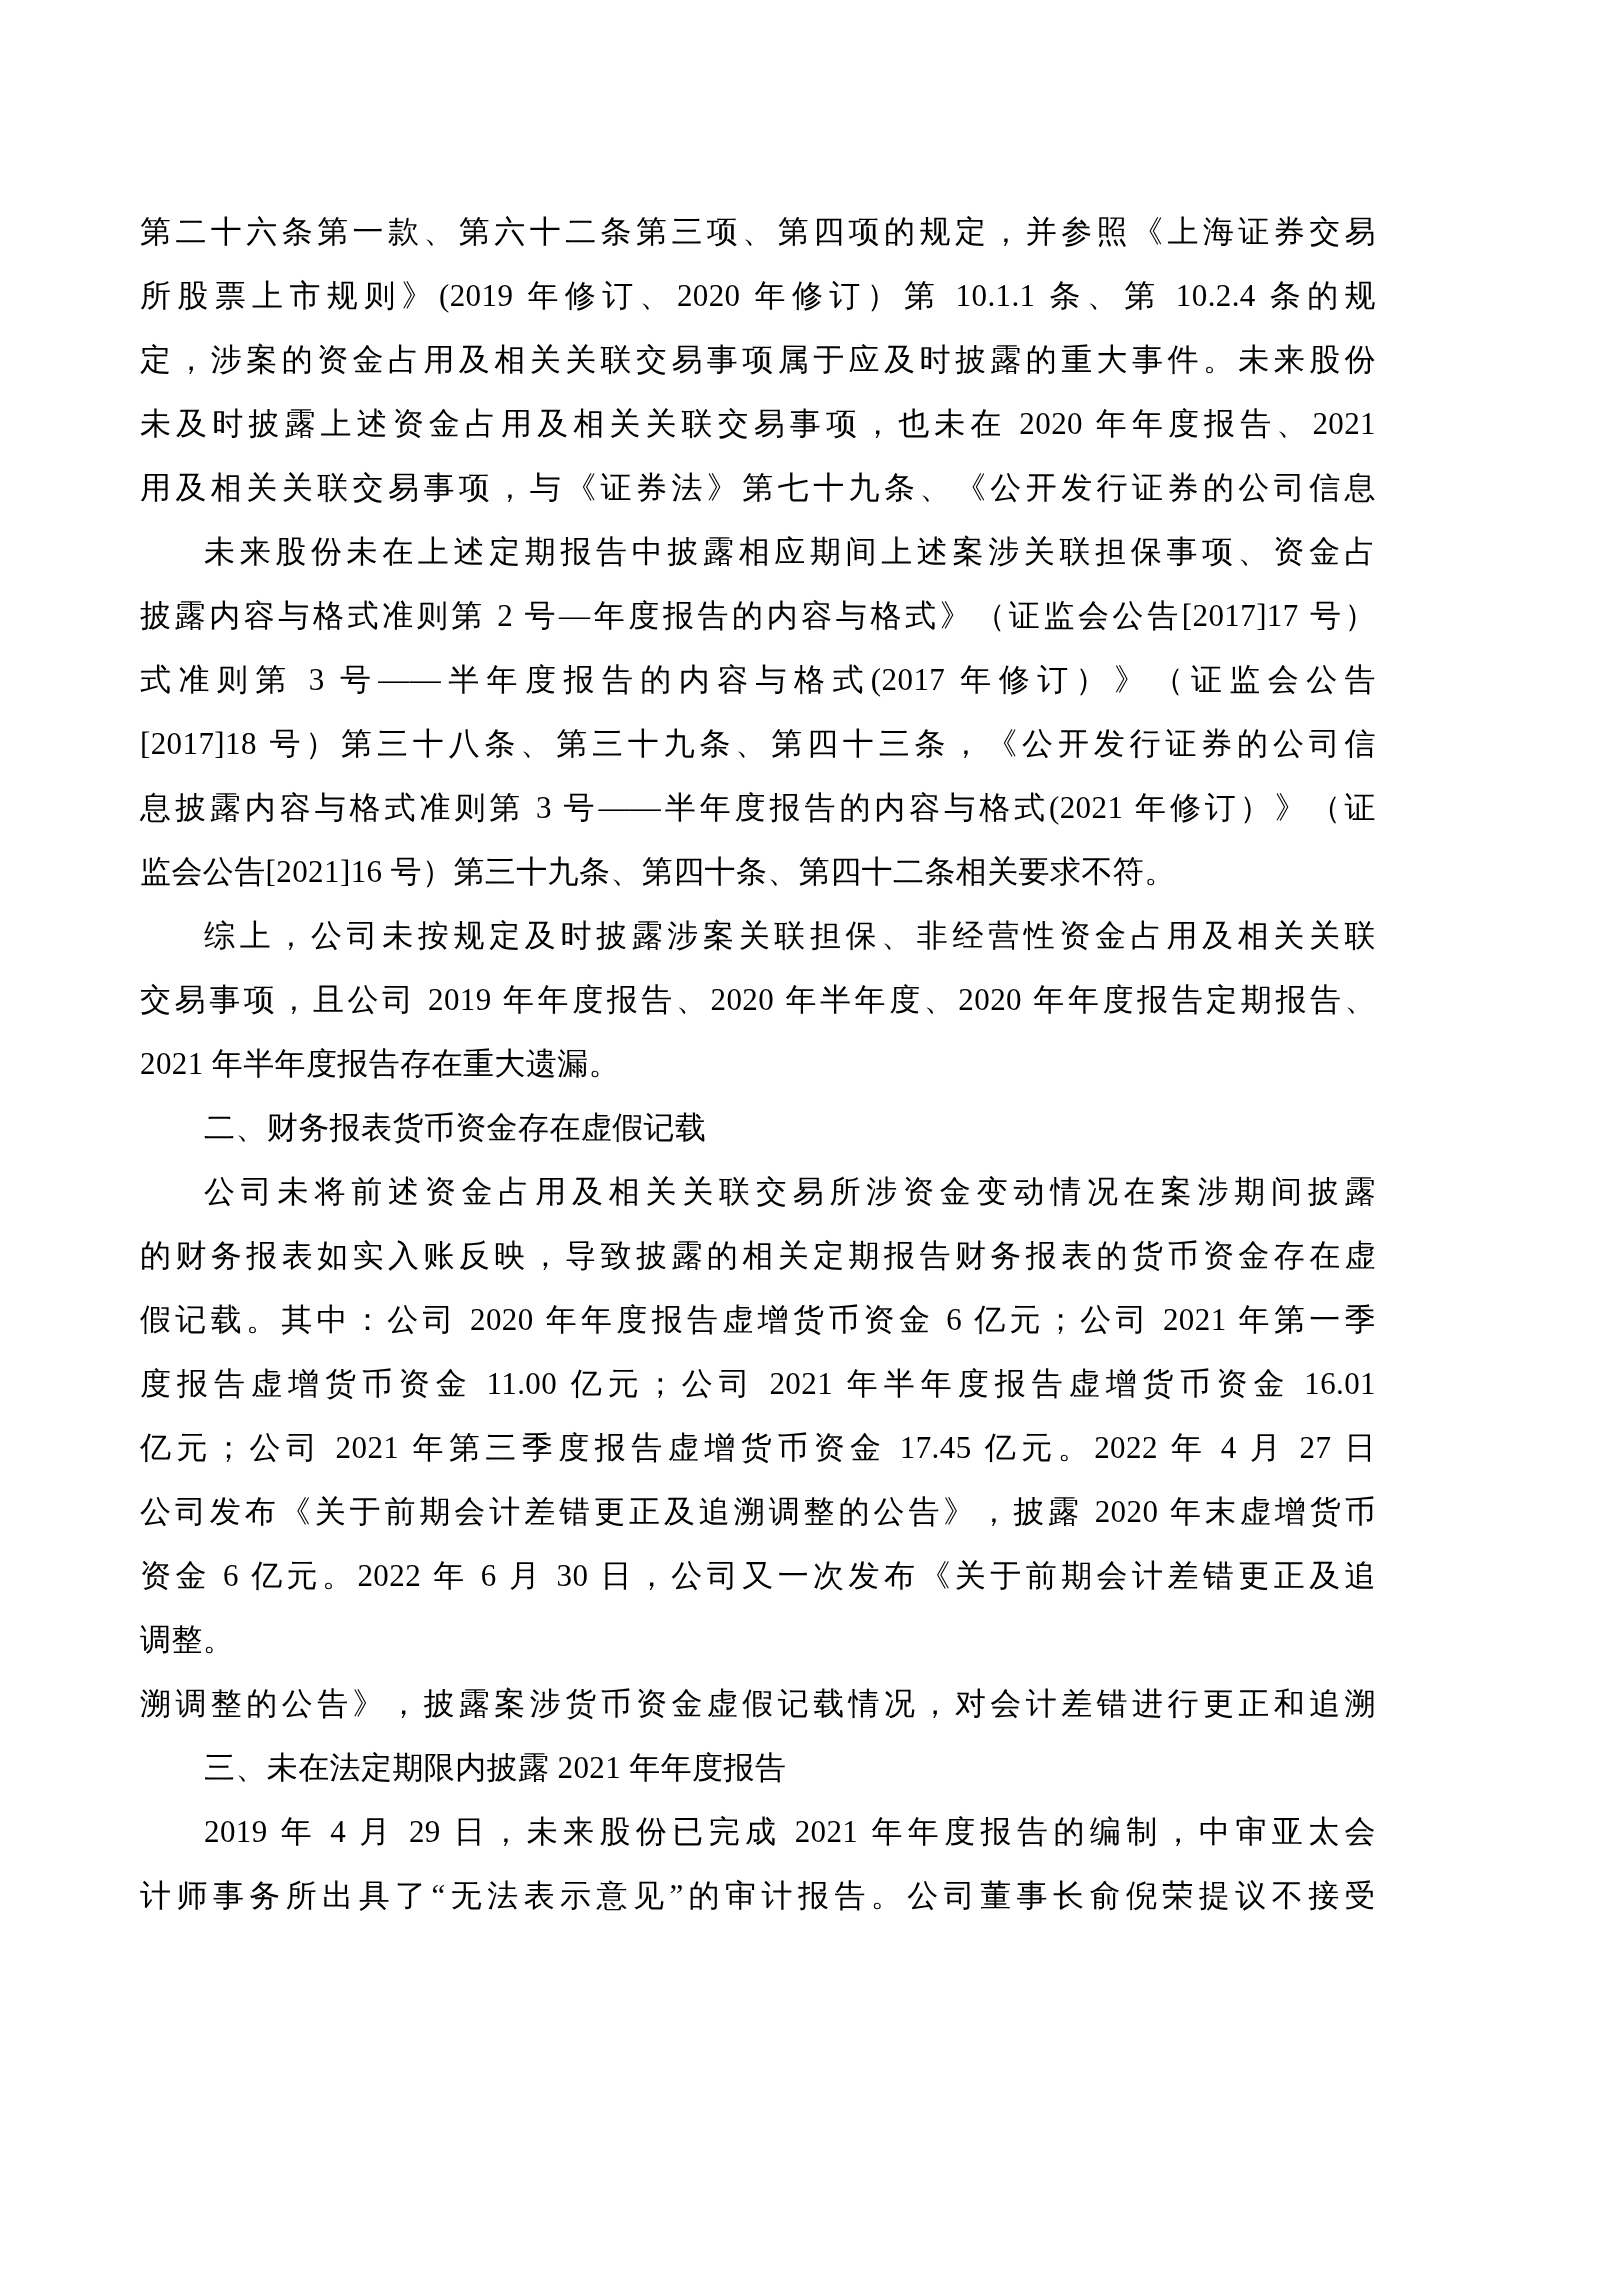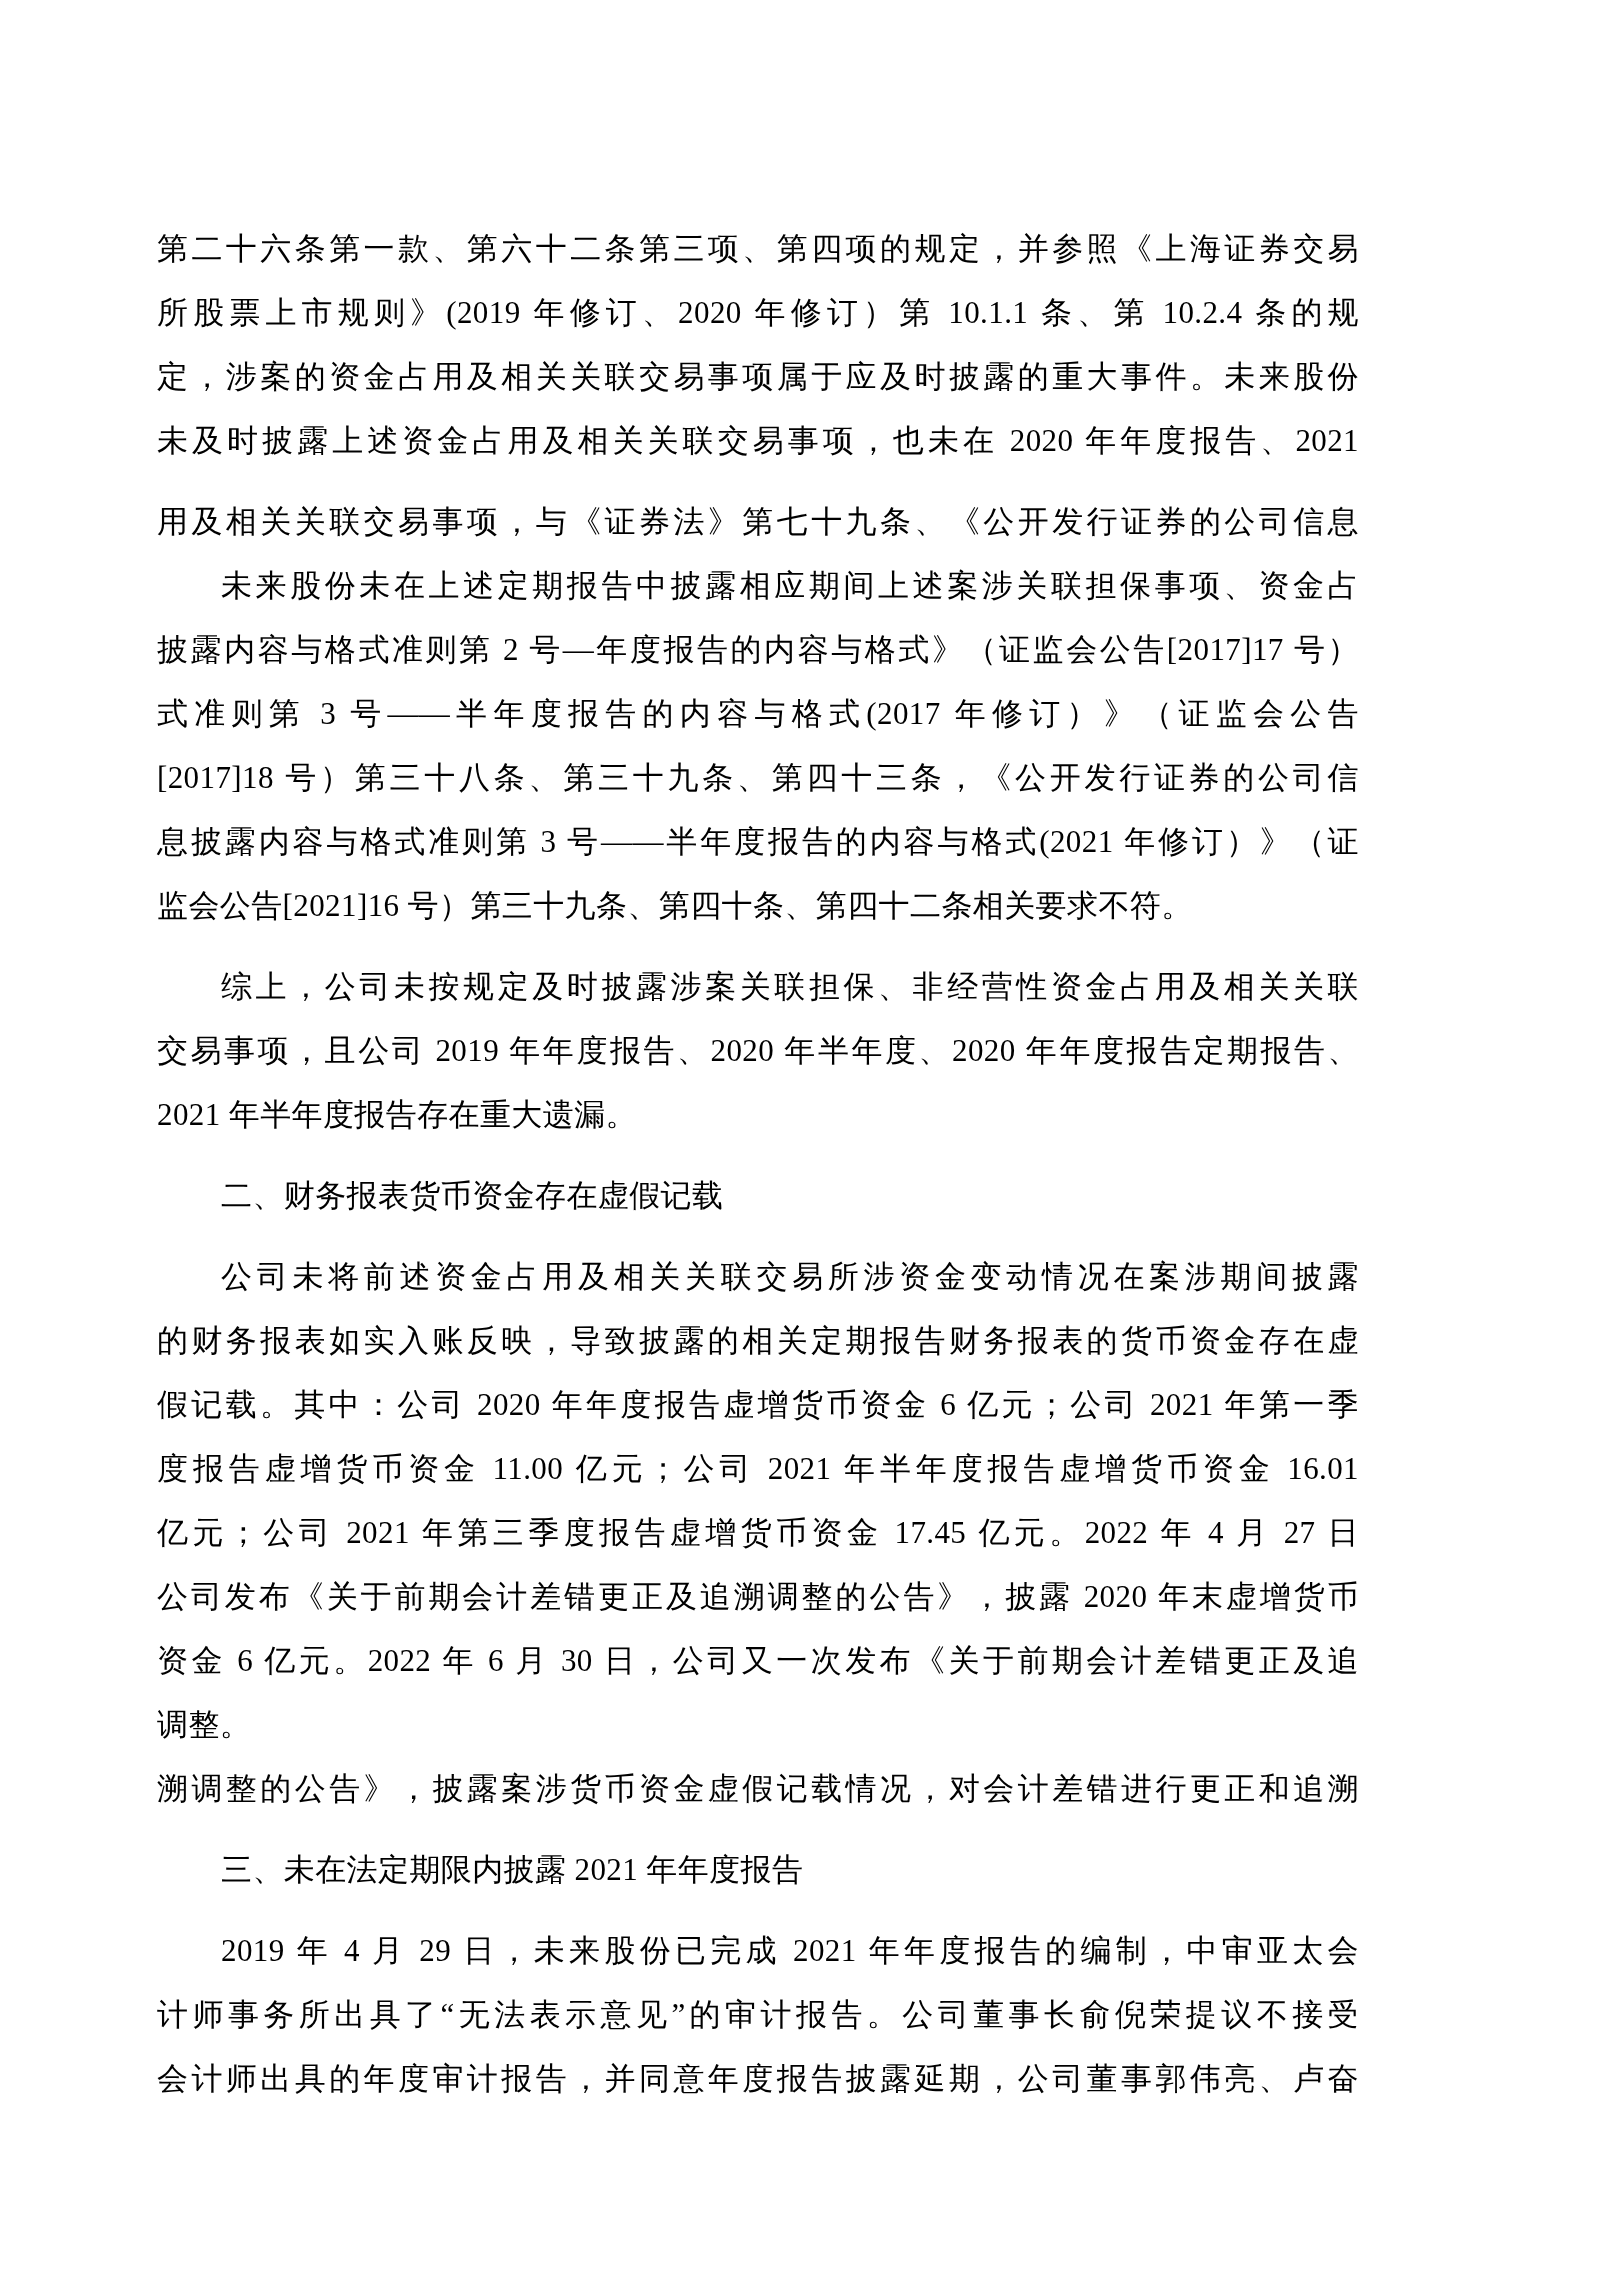--- a/index.html
+++ b/index.html
@@ -32,21 +32,21 @@
   }
   
   .line.end {
     text-align: left;
     text-align-last: left;
   }
   
   .line.ind {
     text-indent: 64px;
   }
-  p.para { margin: 17px; padding: 0; }
+  p.para { margin: 0; padding: 0; }
 </style>
 </head>
 <body>
 
 <div class="page">
   <div class="content">
 
     <p class="para">
       <span class="line" style="display:block">第二十六条第一款、第六十二条第三项、第四项的规定，并参照《上海证券交易</span>
       <span class="line" style="display:block">所股票上市规则》(2019 年修订、2020 年修订）第 10.1.1 条、第 10.2.4 条的规</span>
@@ -86,18 +86,17 @@
       <span class="line" style="display:block">溯调整的公告》，披露案涉货币资金虚假记载情况，对会计差错进行更正和追溯</span>
     </p>
 
     <p class="para">
       <span class="line end ind" style="display:block">三、未在法定期限内披露 2021 年年度报告</span>
     </p>
 
     <p class="para">
       <span class="line ind" style="display:block">2019 年 4 月 29 日，未来股份已完成 2021 年年度报告的编制，中审亚太会</span>
       <span class="line" style="display:block">计师事务所出具了“无法表示意见”的审计报告。公司董事长俞倪荣提议不接受</span>
-      <span class="line" style="display:block">会计师出具的年度审计报告，并同意年度报告披露延期，公司董事郭伟亮、卢奋</span>
     </p>
 
   </div>
 </div>
 
 
 </body></html>

